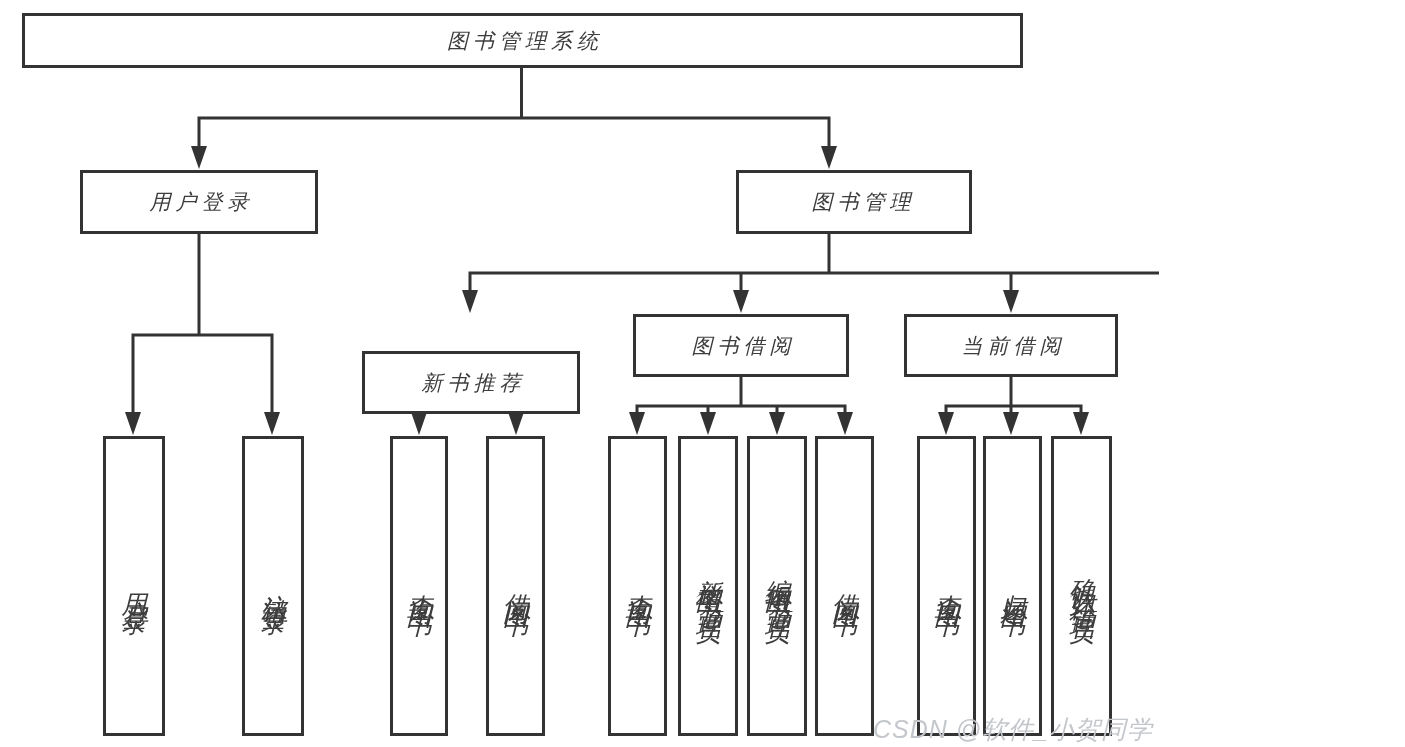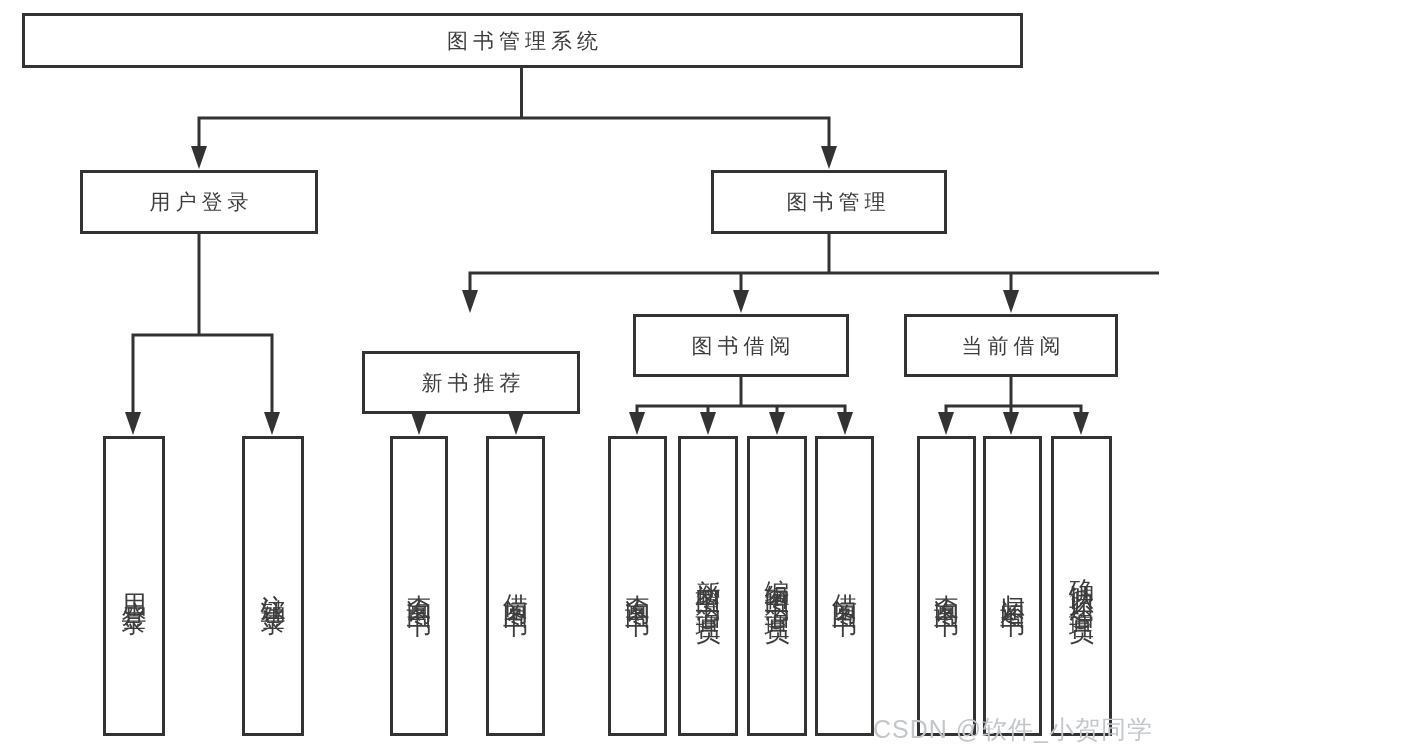--- a/index.html
+++ b/index.html
@@ -9,20 +9,21 @@
     --bg:#ffffff;
   }
   *{box-sizing:border-box;}
   html,body{margin:0;padding:0;background:var(--bg);}
   .stage{
     position:relative;
     width:1159px;height:747px;
     background:var(--bg);
     font-family:"Liberation Sans","DejaVu Sans",sans-serif;
     overflow:hidden;
+    font-style:italic;
   }
   svg.wires{position:absolute;left:0;top:0;z-index:1;}
   svg.wires path{stroke:var(--line);stroke-width:3;fill:none;}
   svg.wires polygon{fill:var(--line);stroke:none;}
   .node{
     position:absolute;
     background:var(--bg);
     border:3px solid var(--line);
     display:flex;align-items:center;justify-content:center;
     color:var(--text);
@@ -104,21 +105,21 @@
     <polygon points="1331,412 1347,412 1339,435"></polygon>
   </svg>
 
   <div class="node h" style="left:22px;top:13px;width:1001px;height:55px;">
     <span class="label">图书管理系统</span>
   </div>
 
   <div class="node h" style="left:80px;top:170px;width:238px;height:64px;">
     <span class="label">用户登录</span>
   </div>
-  <div class="node h" style="left:711px;top:170px;width:236px;height:64px;padding-left:14px;">
+  <div class="node h" style="left:736px;top:170px;width:236px;height:64px;padding-left:14px;">
     <span class="label">图书管理</span>
   </div>
 
   <div class="node h" style="left:362px;top:314px;width:218px;height:63px;margin-top:37px;">
     <span class="label">新书推荐</span>
   </div>
   <div class="node h" style="left:633px;top:314px;width:216px;height:63px;">
     <span class="label">图书借阅</span>
   </div>
   <div class="node h" style="left:904px;top:314px;width:214px;height:63px;">

